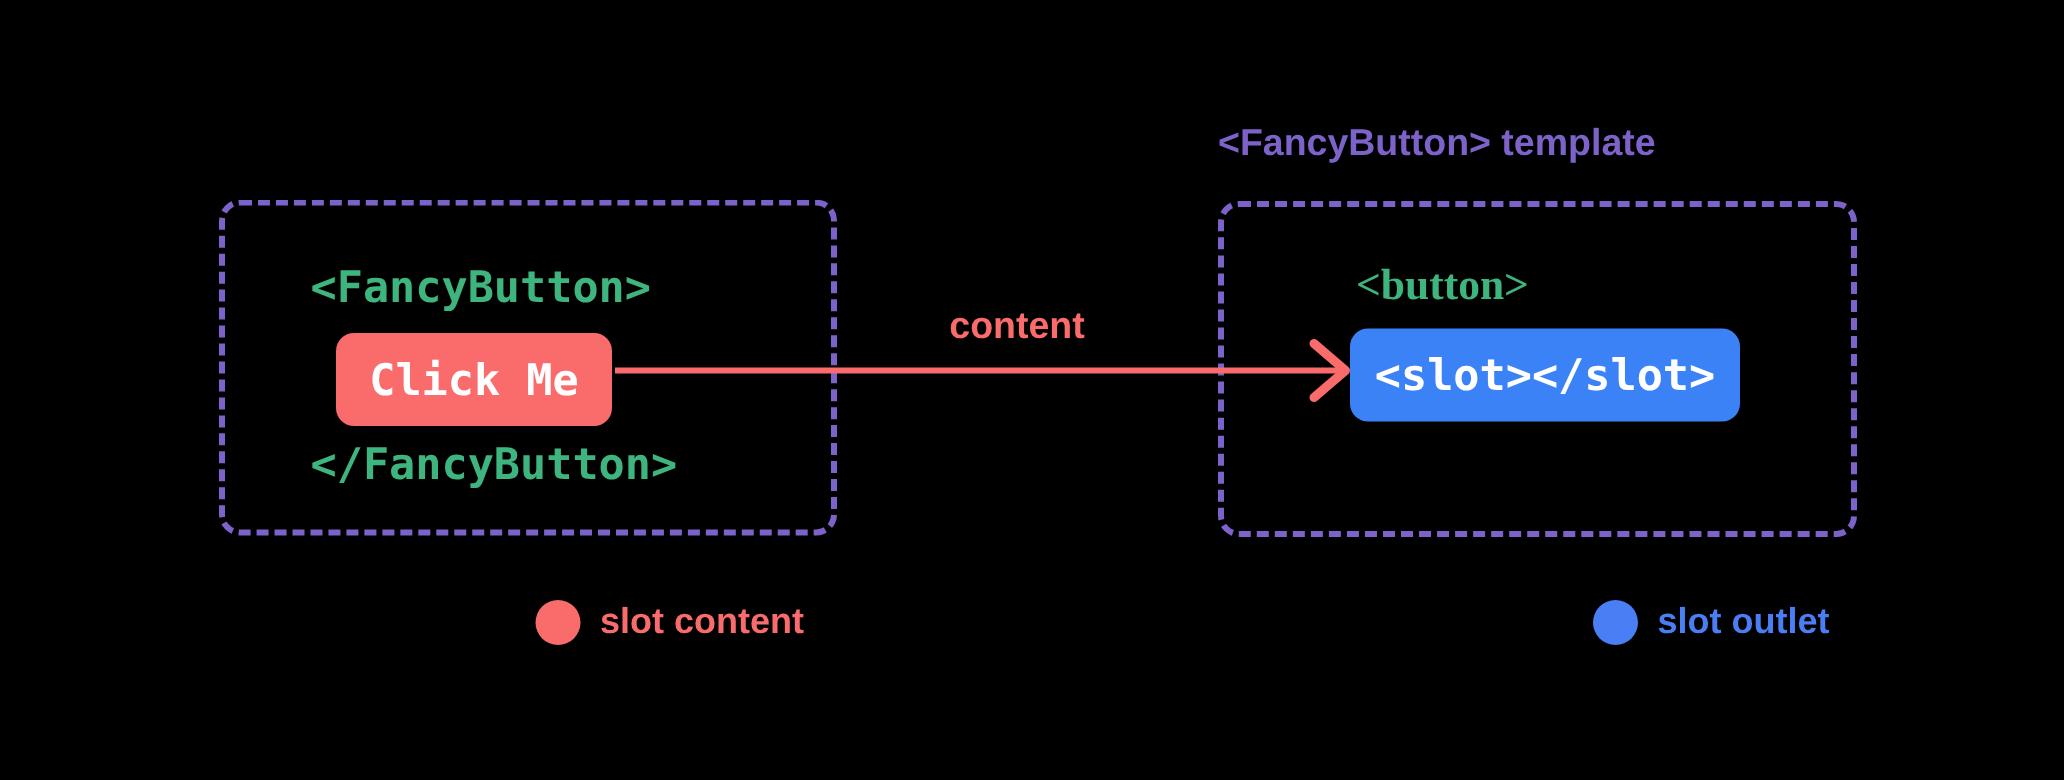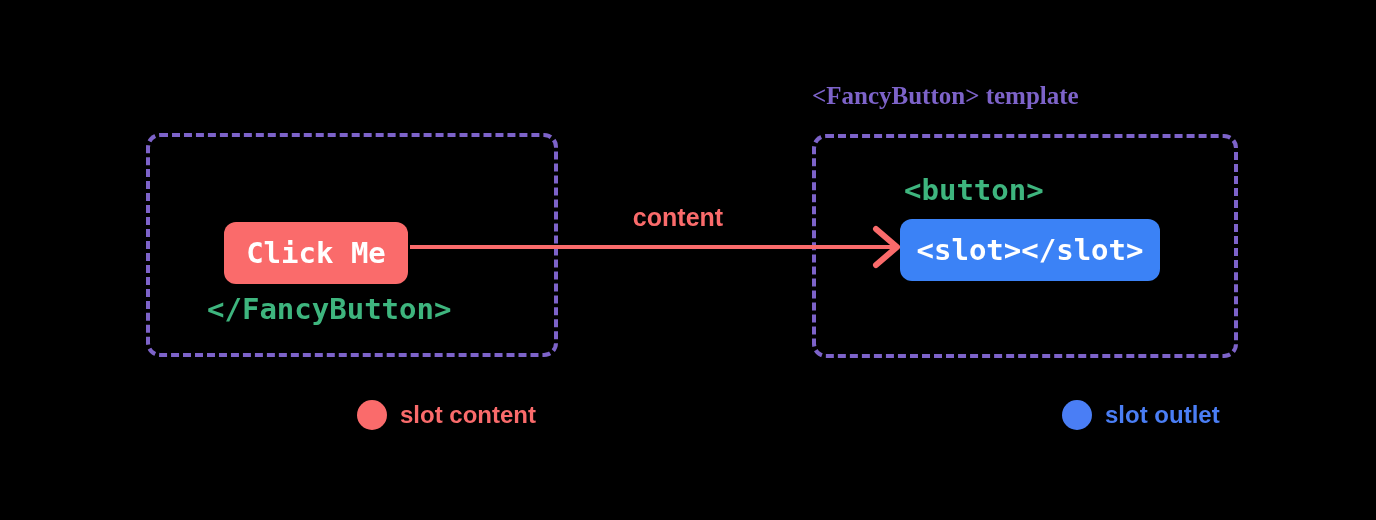--- a/index.html
+++ b/index.html
@@ -14,21 +14,21 @@
   }
   .box-title {
     position: absolute;
     font-size: 25px;
     font-weight: 700;
     color: #7d63c9;
     line-height: 1.1;
     white-space: nowrap;
   }
   .title-parent { left: 148px; top: 82px; }
-  .title-fancy  { left: 812px; top: 82px; font-family: Liberation Serif, serif; }
+  .title-fancy  { left: 812px; top: 82px; }
 
   .dashed-box {
     position: absolute;
     border: 4px dashed #7d63c9;
     border-radius: 14px;
     background: transparent;
   }
   .box-left  { left: 146px; top: 133px; width: 412px; height: 224px; }
   .box-right { left: 812px; top: 134px; width: 426px; height: 224px; }
 
@@ -36,21 +36,21 @@
     position: absolute;
     font-family: "DejaVu Sans Mono", "Liberation Mono", monospace;
     font-weight: 700;
     font-size: 29px;
     color: #3eb57e;
     line-height: 1;
     white-space: nowrap;
   }
   .box-left  .code-open  { left: 57px; top: 40px; }
   .box-left  .code-close { left: 57px; top: 158px; }
-  .box-right .code-open  { left: 88px; top: 38px; }
+  .box-right .code-open  { left: 88px; top: 38px; font-family: Liberation Serif, serif; }
   .box-right .code-close { left: 88px; top: 157px; }
 
   .pill {
     position: absolute;
     border-radius: 12px;
     display: flex;
     align-items: center;
     justify-content: center;
     font-family: "DejaVu Sans Mono", "Liberation Mono", monospace;
     font-weight: 700;
@@ -109,20 +109,21 @@
   .text-red  { color: #fa6b6b; }
   .text-blue { color: #4a7ef5; }
 </style>
 </head>
 <body>
 
 <div class="canvas">
 
 
   <div class="dashed-box box-left">
+    <div class="code code-open">&lt;FancyButton&gt;</div>
     <div class="pill pill-red">Click Me</div>
     <div class="code code-close">&lt;/FancyButton&gt;</div>
   </div>
 
   <div class="arrow-label">content</div>
 
   <svg class="arrow-svg" viewBox="0 0 1376 520" xmlns="http://www.w3.org/2000/svg">
     <line x1="410" y1="247" x2="894" y2="247" stroke="#fa6b6b" stroke-width="4"></line>
     <polyline points="876,229 897,247 876,265" fill="none" stroke="#fa6b6b" stroke-width="6" stroke-linecap="round" stroke-linejoin="round"></polyline>
   </svg>

